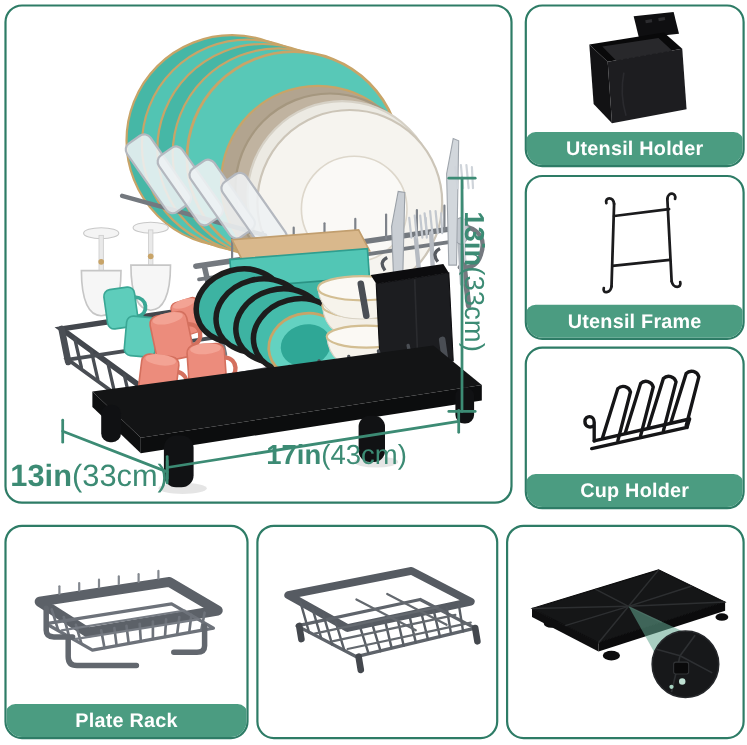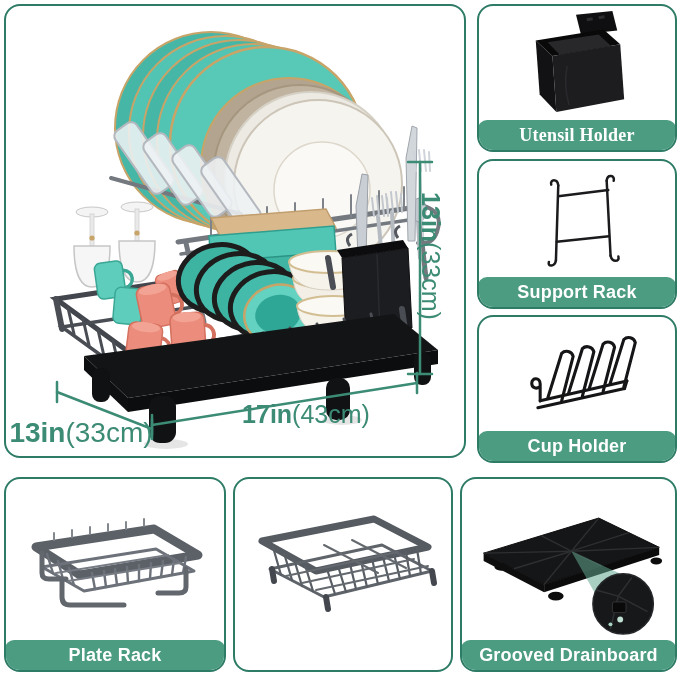--- a/index.html
+++ b/index.html
@@ -251,21 +251,21 @@
       </div>
       <div class="dim dim-width">
         <span class="val">17in</span><span class="metric">(43cm)</span>
       </div>
       <div class="dim dim-depth">
         <span class="val">13in</span><span class="metric">(33cm)</span>
       </div>
     </div>
   </section>
 
-  <section class="panel" style="left:477px;top:4px;width:200px;height:148px;font-family:Liberation Serif, serif;">
+  <section class="panel" style="left:477px;top:4px;width:200px;height:148px;">
     <div class="icon-wrap">
       <svg width="196" height="112" viewBox="0 0 196 114">
         <polygon points="97,8 134,4 139,24 102,28" fill="#0f0f11"></polygon>
         <path d="M108,13 L114,12 M120,11 L126,10" stroke="#2c2c2f" stroke-width="3"></path>
         <polygon points="56,34 125,23 142,38 73,50" fill="#09090a"></polygon>
         <polygon points="68,36 120,28 133,40 81,49" fill="#28282b"></polygon>
         <polygon points="73,50 142,38 146,94 77,107" fill="#1d1d20"></polygon>
         <polygon points="56,34 73,50 77,107 60,89" fill="#121214"></polygon>
         <path d="M88,60 Q84,80 90,100" stroke="#2a2a2e" stroke-width="1.5" fill="none"></path>
       </svg>
@@ -281,21 +281,21 @@
           <path d="M74,30 C73,21 63,22 65,29"></path>
           <path d="M71,126 C70,134 60,135 62,128"></path>
           <path d="M136,24 L141,120"></path>
           <path d="M136,24 C137,15 147,17 145,24"></path>
           <path d="M141,120 C143,129 153,128 151,121"></path>
           <path d="M74,44 L138,36"></path>
           <path d="M72,102 L139,95"></path>
         </g>
       </svg>
     </div>
-    <div class="label-bar">Support Rack</div>
+    <div class="label-bar">Utensil Frame</div>
   </section>
 
   <section class="panel" style="left:477px;top:315px;width:200px;height:148px;">
     <div class="icon-wrap">
       <svg width="196" height="112" viewBox="0 0 196 146">
         <g fill="none" stroke="#151517" stroke-width="4" stroke-linecap="round">
           <path d="M50,108 L163,82"></path>
           <path d="M47,117 L160,92"></path>
           <path d="M163,82 L160,92"></path>
           <path d="M60,104 L78,46 A9,9 0 0 1 93,50 L78,108"></path>
@@ -415,16 +415,15 @@
           <path d="M158,118 L136,112"></path>
             <path d="M158,118 L150,152"></path>
           <path d="M158,118 L188,134"></path>
             <path d="M158,118 L172,99"></path>
         </g>
         <rect x="152" y="124" width="14" height="11" rx="2" fill="#0a0a0b" stroke="#323437"></rect>
         <circle cx="160" cy="142" r="3" fill="#bfe0d2"></circle>
         <circle cx="150" cy="147" r="2" fill="#a8d4c2"></circle>
       </svg>
     </div>
-    <div class="label-bar">Grooved Drainboard</div>
   </section>
 
 </div>
 
 </body></html>

